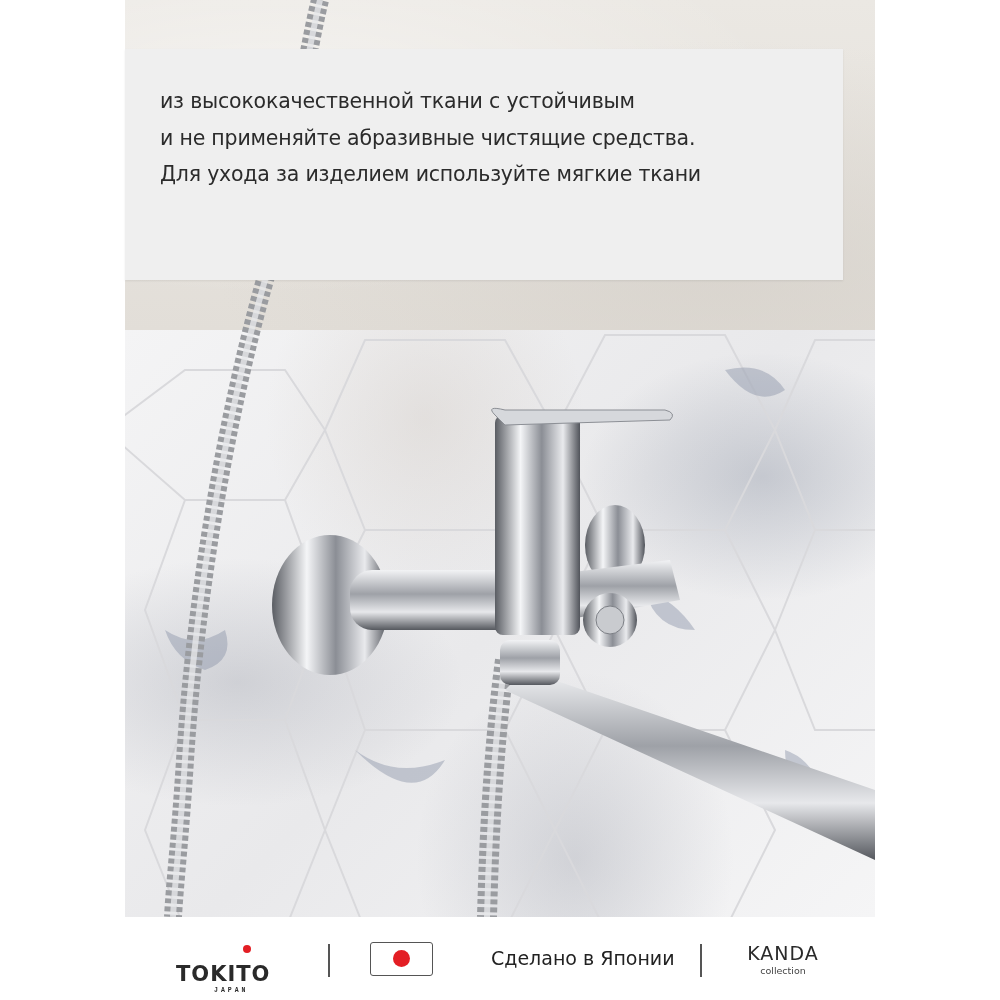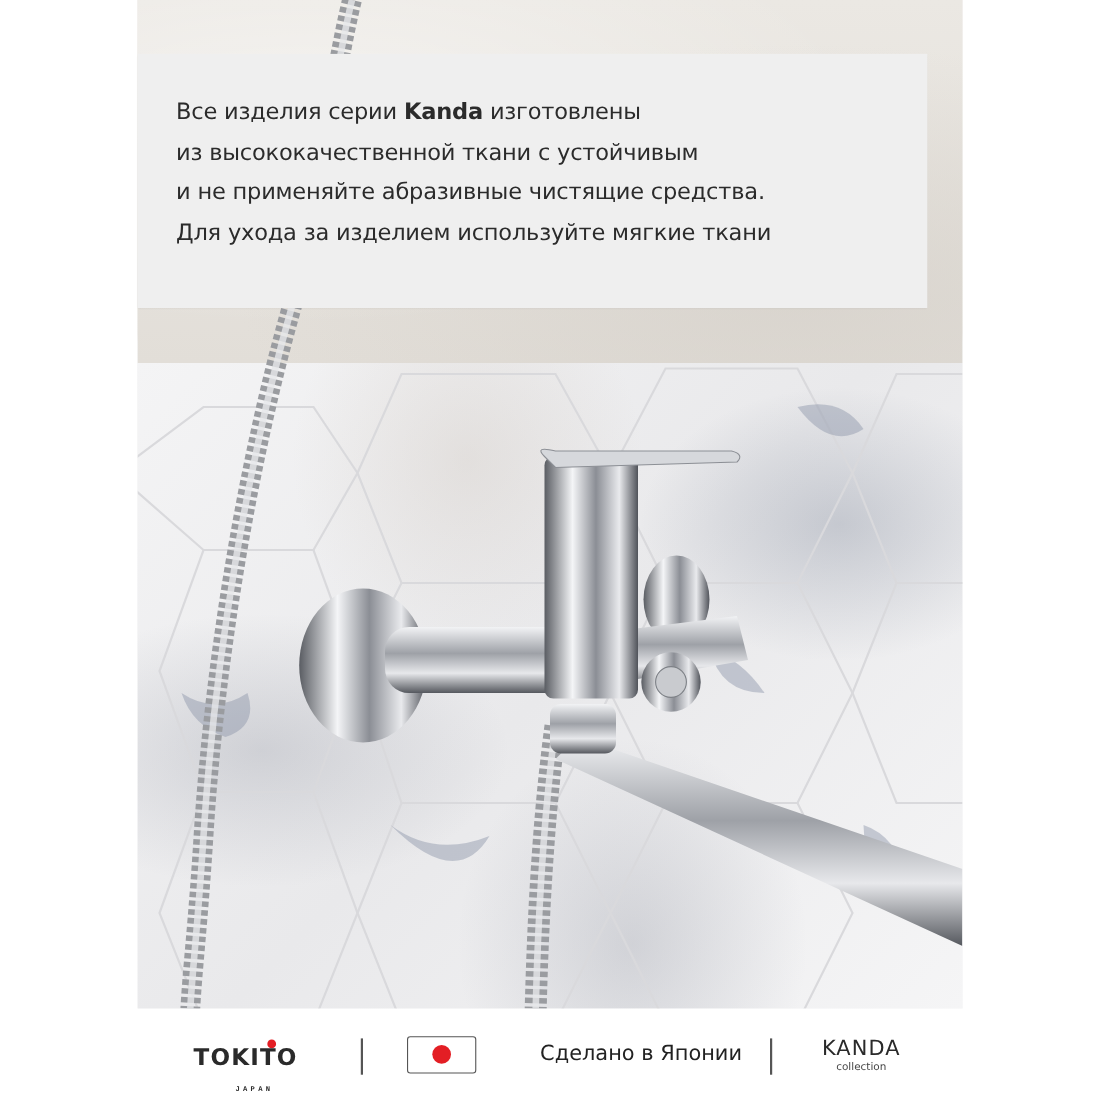--- a/index.html
+++ b/index.html
@@ -44,21 +44,21 @@
   }
   .text-panel p span { display: block; white-space: nowrap; }
   .text-panel b { font-weight: bold; }
   .footer {
     position: absolute; left: 0; top: 917px; width: 1000px; height: 83px; background: #fff;
   }
   .logo {
     position: absolute; left: 176px; top: 24px; width: 112px; height: 44px;
   }
   .logo-word {
-    position: absolute; left: 0; top: 8px; font-family: "DejaVu Sans", sans-serif;
+    position: absolute; left: 0; top: 21px; font-family: "DejaVu Sans", sans-serif;
     font-weight: bold; font-size: 21px; color: #2a2a2a; letter-spacing: 1px;
   }
   .logo-sub {
     position: absolute; left: 38px; top: 46px; font-family: Liberation Mono, monospace;
     font-weight: bold; font-size: 6.5px; color: #2a2a2a; letter-spacing: 3px;
   }
   .logo-dot { position: absolute; left: 67px; top: 4px; width: 8px; height: 8px; border-radius: 50%; background: #e31e24; }
   .sep { position: absolute; top: 27px; width: 2px; height: 33px; background: #555; }
   .flag {
     position: absolute; left: 370px; top: 25px; width: 63px; height: 34px; border: 1.5px solid #555;
@@ -142,21 +142,20 @@
 
     <circle cx="485" cy="620" r="27" fill="url(#chrome)"></circle>
     <circle cx="485" cy="620" r="14" fill="#c9cbcf" stroke="#7d8086"></circle>
 
     <rect x="375" y="640" width="60" height="45" rx="10" fill="url(#chromeV)"></rect>
   </svg>
 </div>
 
 <div class="text-panel">
   <p>
-    <span><span style="display:inline">Все изделия серии </span><b>Kanda</b><span style="display:inline"> изготовлены</span></span>
     <span>из высококачественной ткани с устойчивым</span>
     <span>и не применяйте абразивные чистящие средства.</span>
     <span>Для ухода за изделием используйте мягкие ткани</span>
   </p>
 </div>
 
 <div class="footer">
   <div class="logo">
     <span class="logo-dot"></span>
     <span class="logo-word">TOKITO</span>

